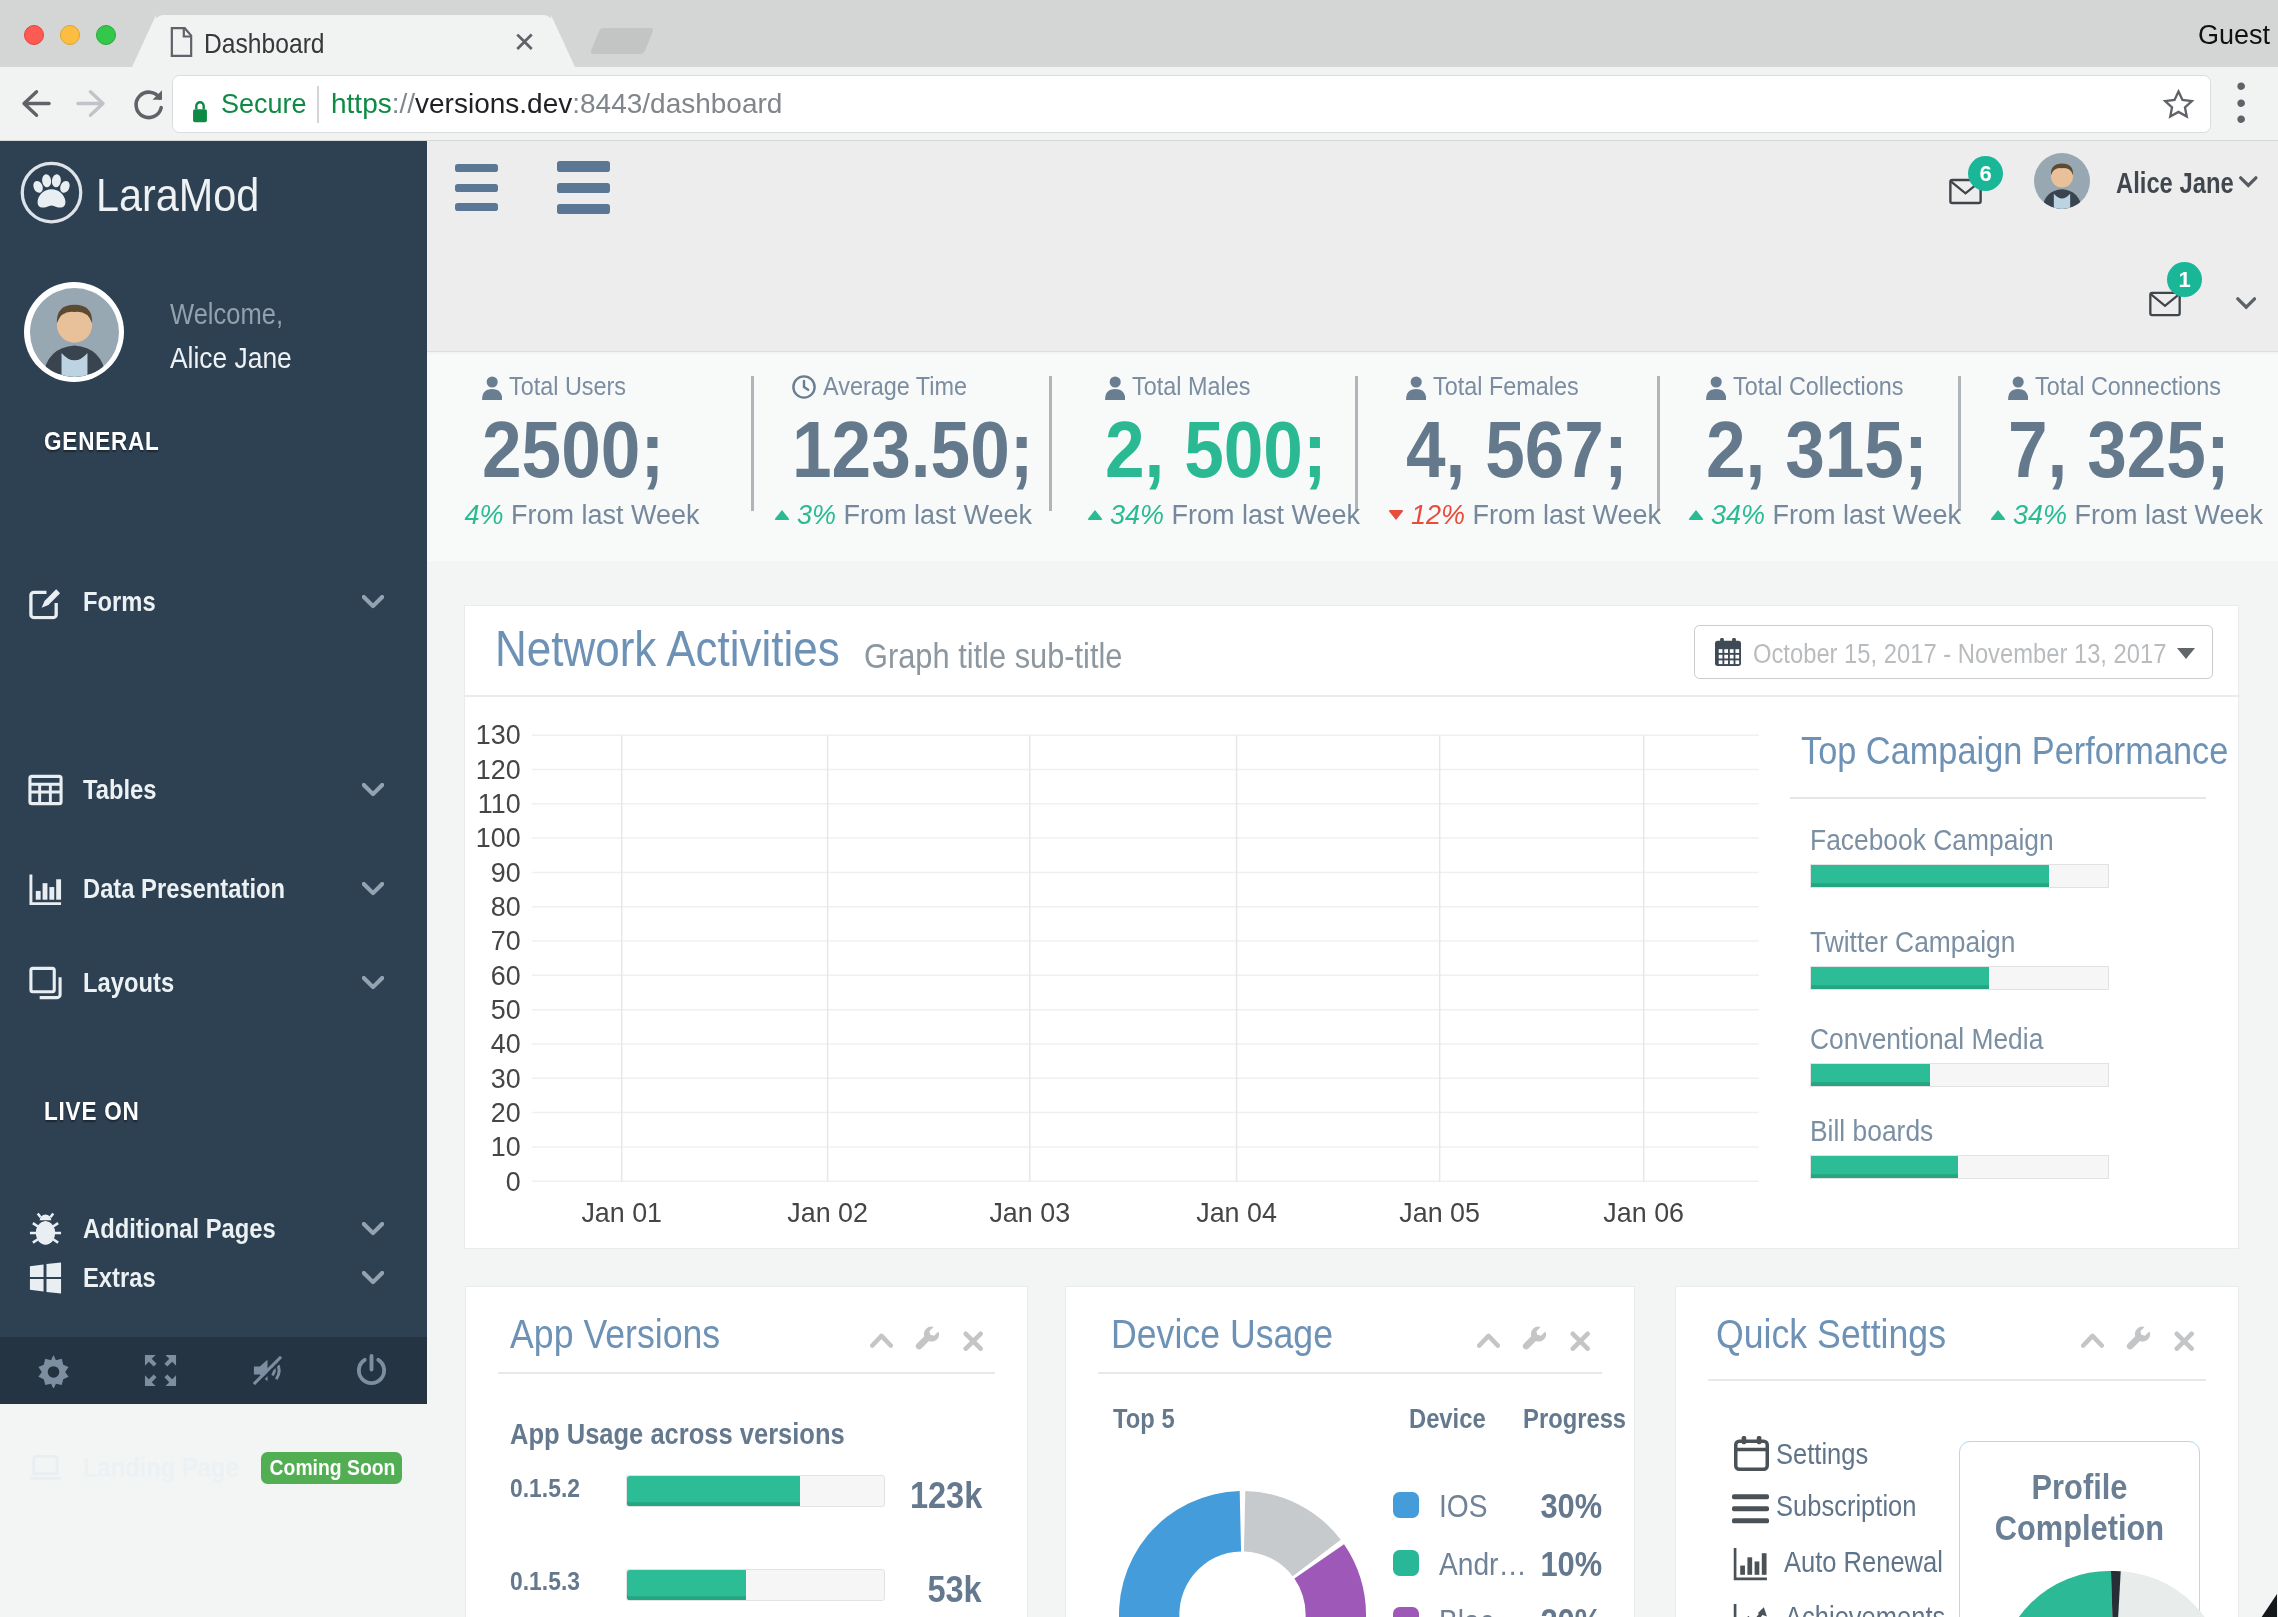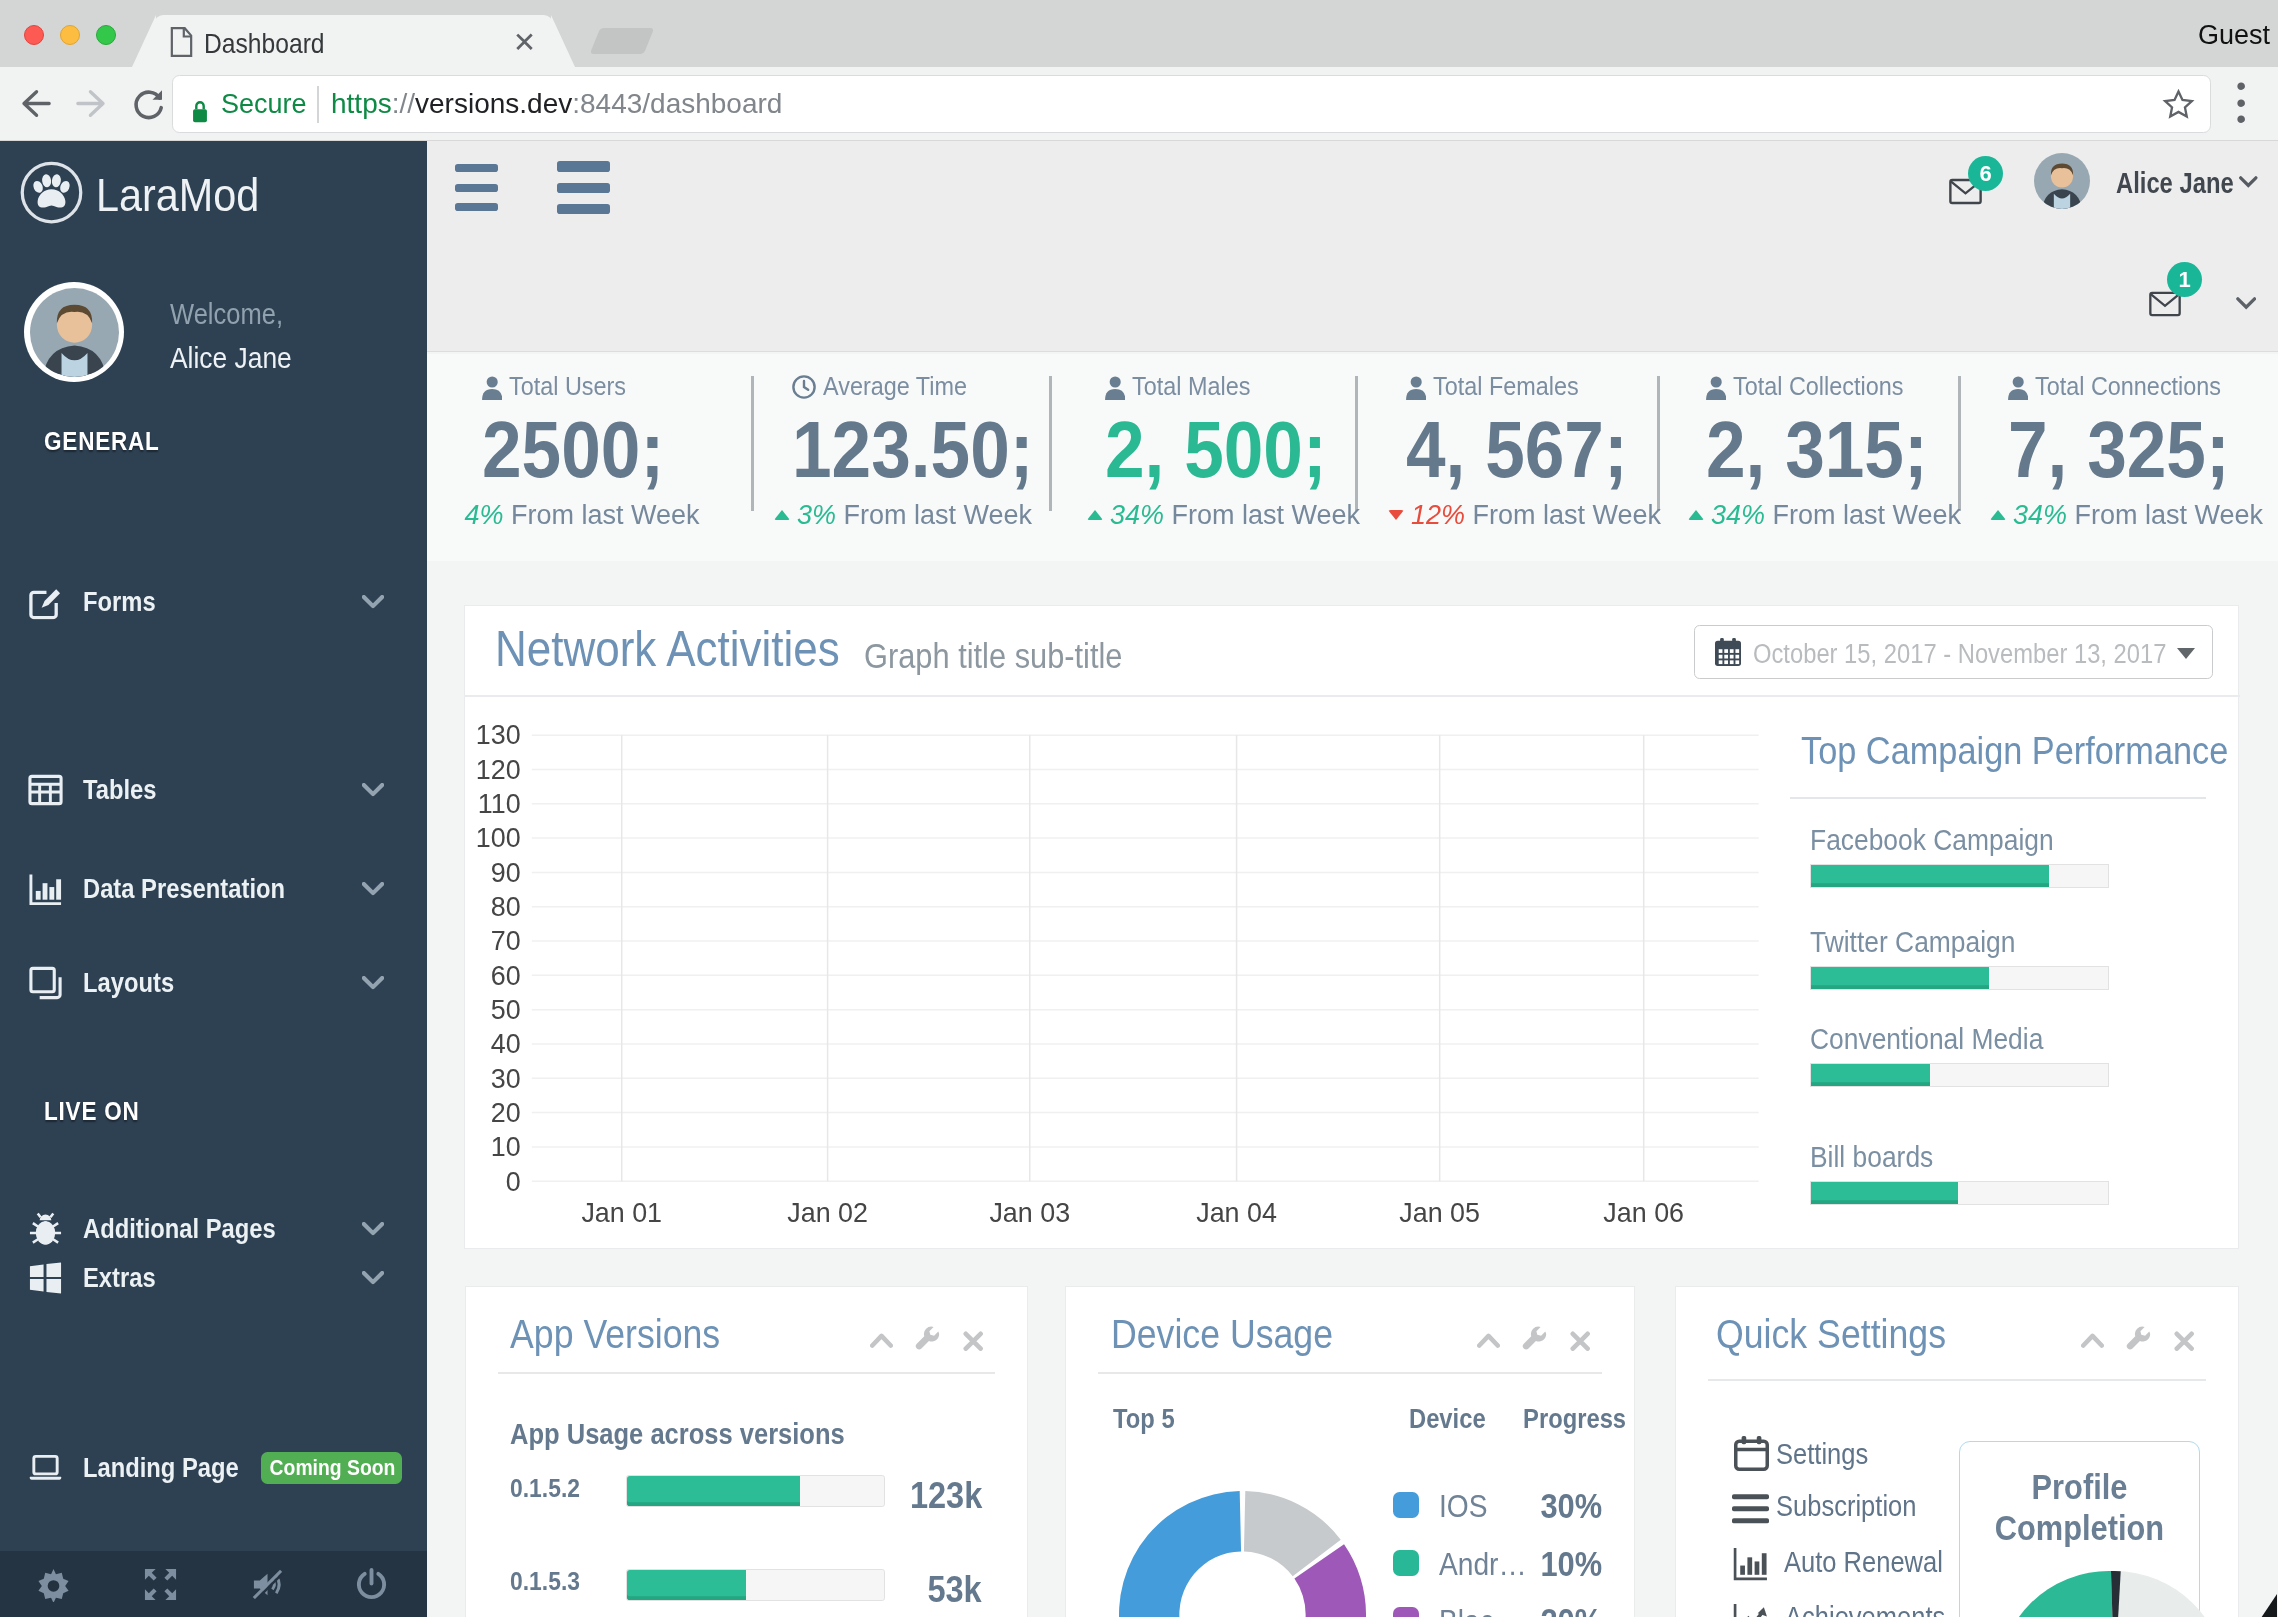--- a/index.html
+++ b/index.html
@@ -22,21 +22,21 @@
 #guest { position:absolute; left:2198px; top:20.4px; font-size:27px; color:#111; }
 #addrbar { position:absolute; left:0; top:67px; width:2278px; height:74px; background:#f1f2f2; border-bottom:0.9px solid #d8d8d8; }
 .navic { position:absolute; top:13px; }
 #urlbox { position:absolute; left:172px; top:8.3px; width:2039px; height:58px; background:#fff; border:1.9px solid #dadbdc; border-radius:7.4px; }
 #urltext { position:absolute; left:48px; top:13px; font-size:27px; color:#202124; white-space:nowrap; }
 .green { color:#0e8a45; }
 .gray { color:#80868b; }
 #secdiv { position:absolute; left:144px; top:10.2px; width:1.9px; height:37px; background:#d4d5d6; }
 
 
-#sidebar { position:absolute; left:0; top:141px; width:427px; height:1477px; background:#2e4153; color:#e9eef2; }
+#sidebar { position:absolute; left:0; top:141px; width:427px; height:1263px; background:#2e4153; color:#e9eef2; }
 #sb-footer { position:absolute; left:0; bottom:0; width:427px; height:67px; background:#253443; }
 .sbitem { position:absolute; left:0; width:427px; height:56px; }
 .sbitem .ic { position:absolute; left:28px; top:50%; transform:translateY(-50%); width:35px; height:35px; }
 .sbitem .tx { position:absolute; left:83px; top:50%; transform:translateY(-50%) scaleX(.88); transform-origin:0 50%; font-size:27px; font-weight:bold; color:#ecf1f4; white-space:nowrap; }
 .sbitem .ch { position:absolute; right:43px; top:50%; transform:translateY(-50%); }
 .sbhead { position:absolute; left:44px; font-size:25px; font-weight:bold; color:#ffffff; letter-spacing:0.9px; text-shadow:0 1.9px 1.9px rgba(0,0,0,.4); transform:scaleX(.9); transform-origin:0 0; }
 .nw { transform:scaleX(.88); transform-origin:0 0; }
 .nwc { transform:scaleX(.88); transform-origin:50% 0; }
 
 
@@ -445,21 +445,21 @@
         <div class="cbar">
           <div class="cfill" style="width:178px"></div>
         </div>
       </div>
     <div class="camp" style="top:416px">
         <div class="clabel">Conventional Media</div>
         <div class="cbar">
           <div class="cfill" style="width:119px"></div>
         </div>
       </div>
-    <div class="camp" style="top:534px">
+    <div class="camp" style="top:508px">
         <div class="clabel">Bill boards</div>
         <div class="cbar">
           <div class="cfill" style="width:147px"></div>
         </div>
       </div>
   </div>
 
   <div class="panel" style="left:465px;top:1286px;width:563px;height:333px">
     <div class="ptitle" style="left:44px;top:22px">App Versions</div>
     <svg class="abs picon" style="right:134px;top:45px" width="23" height="16" viewBox="0 0 25 17">

